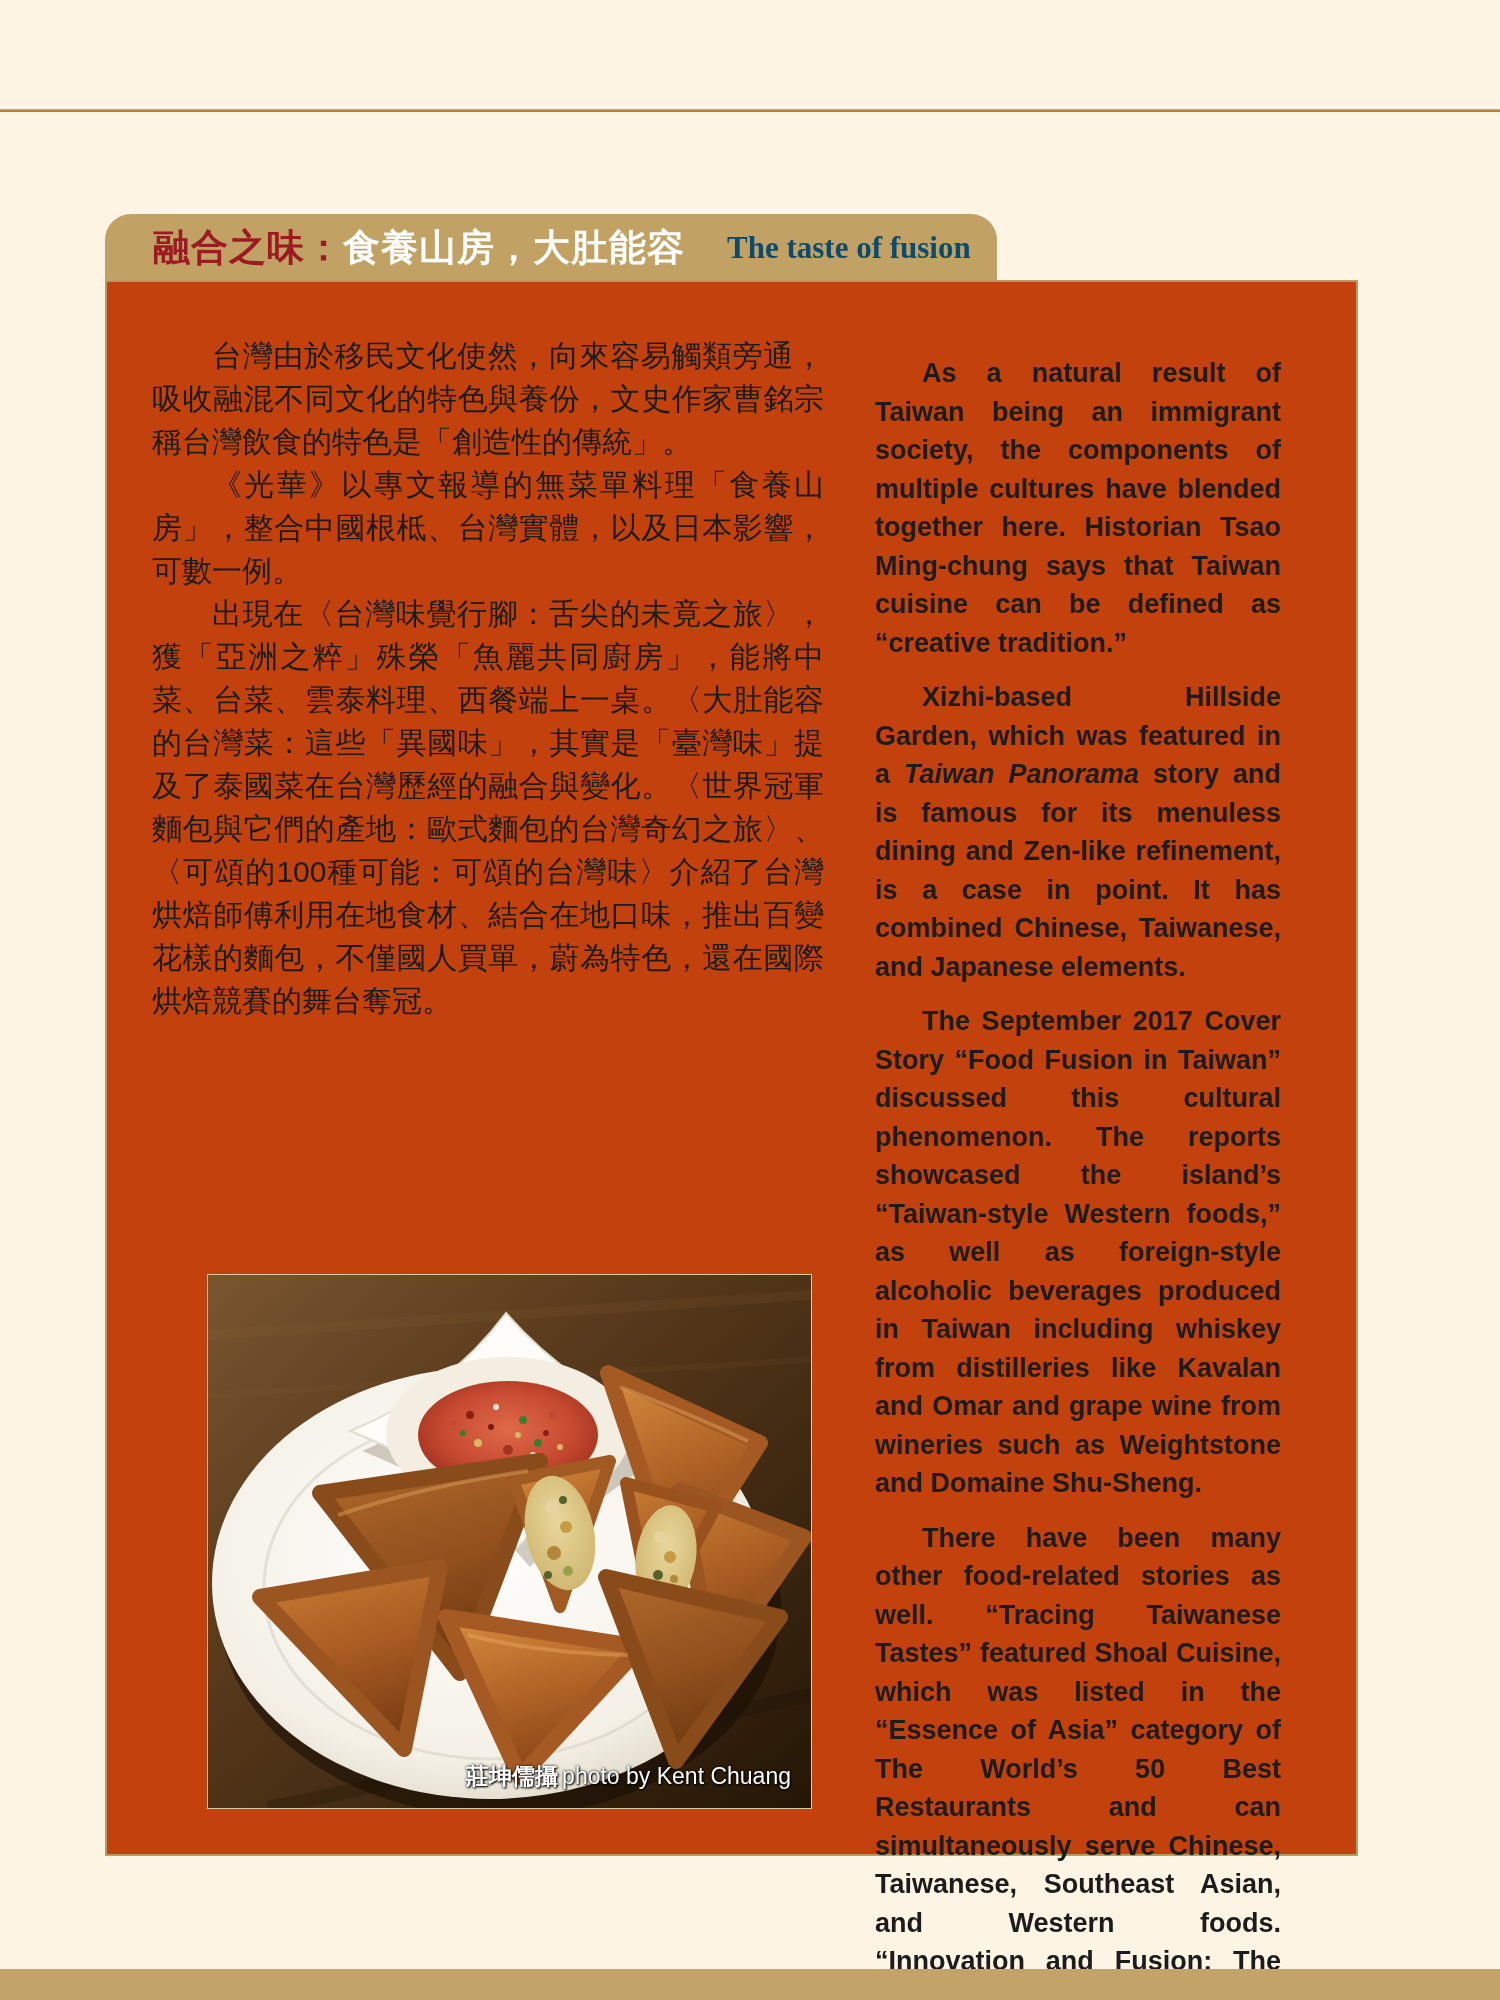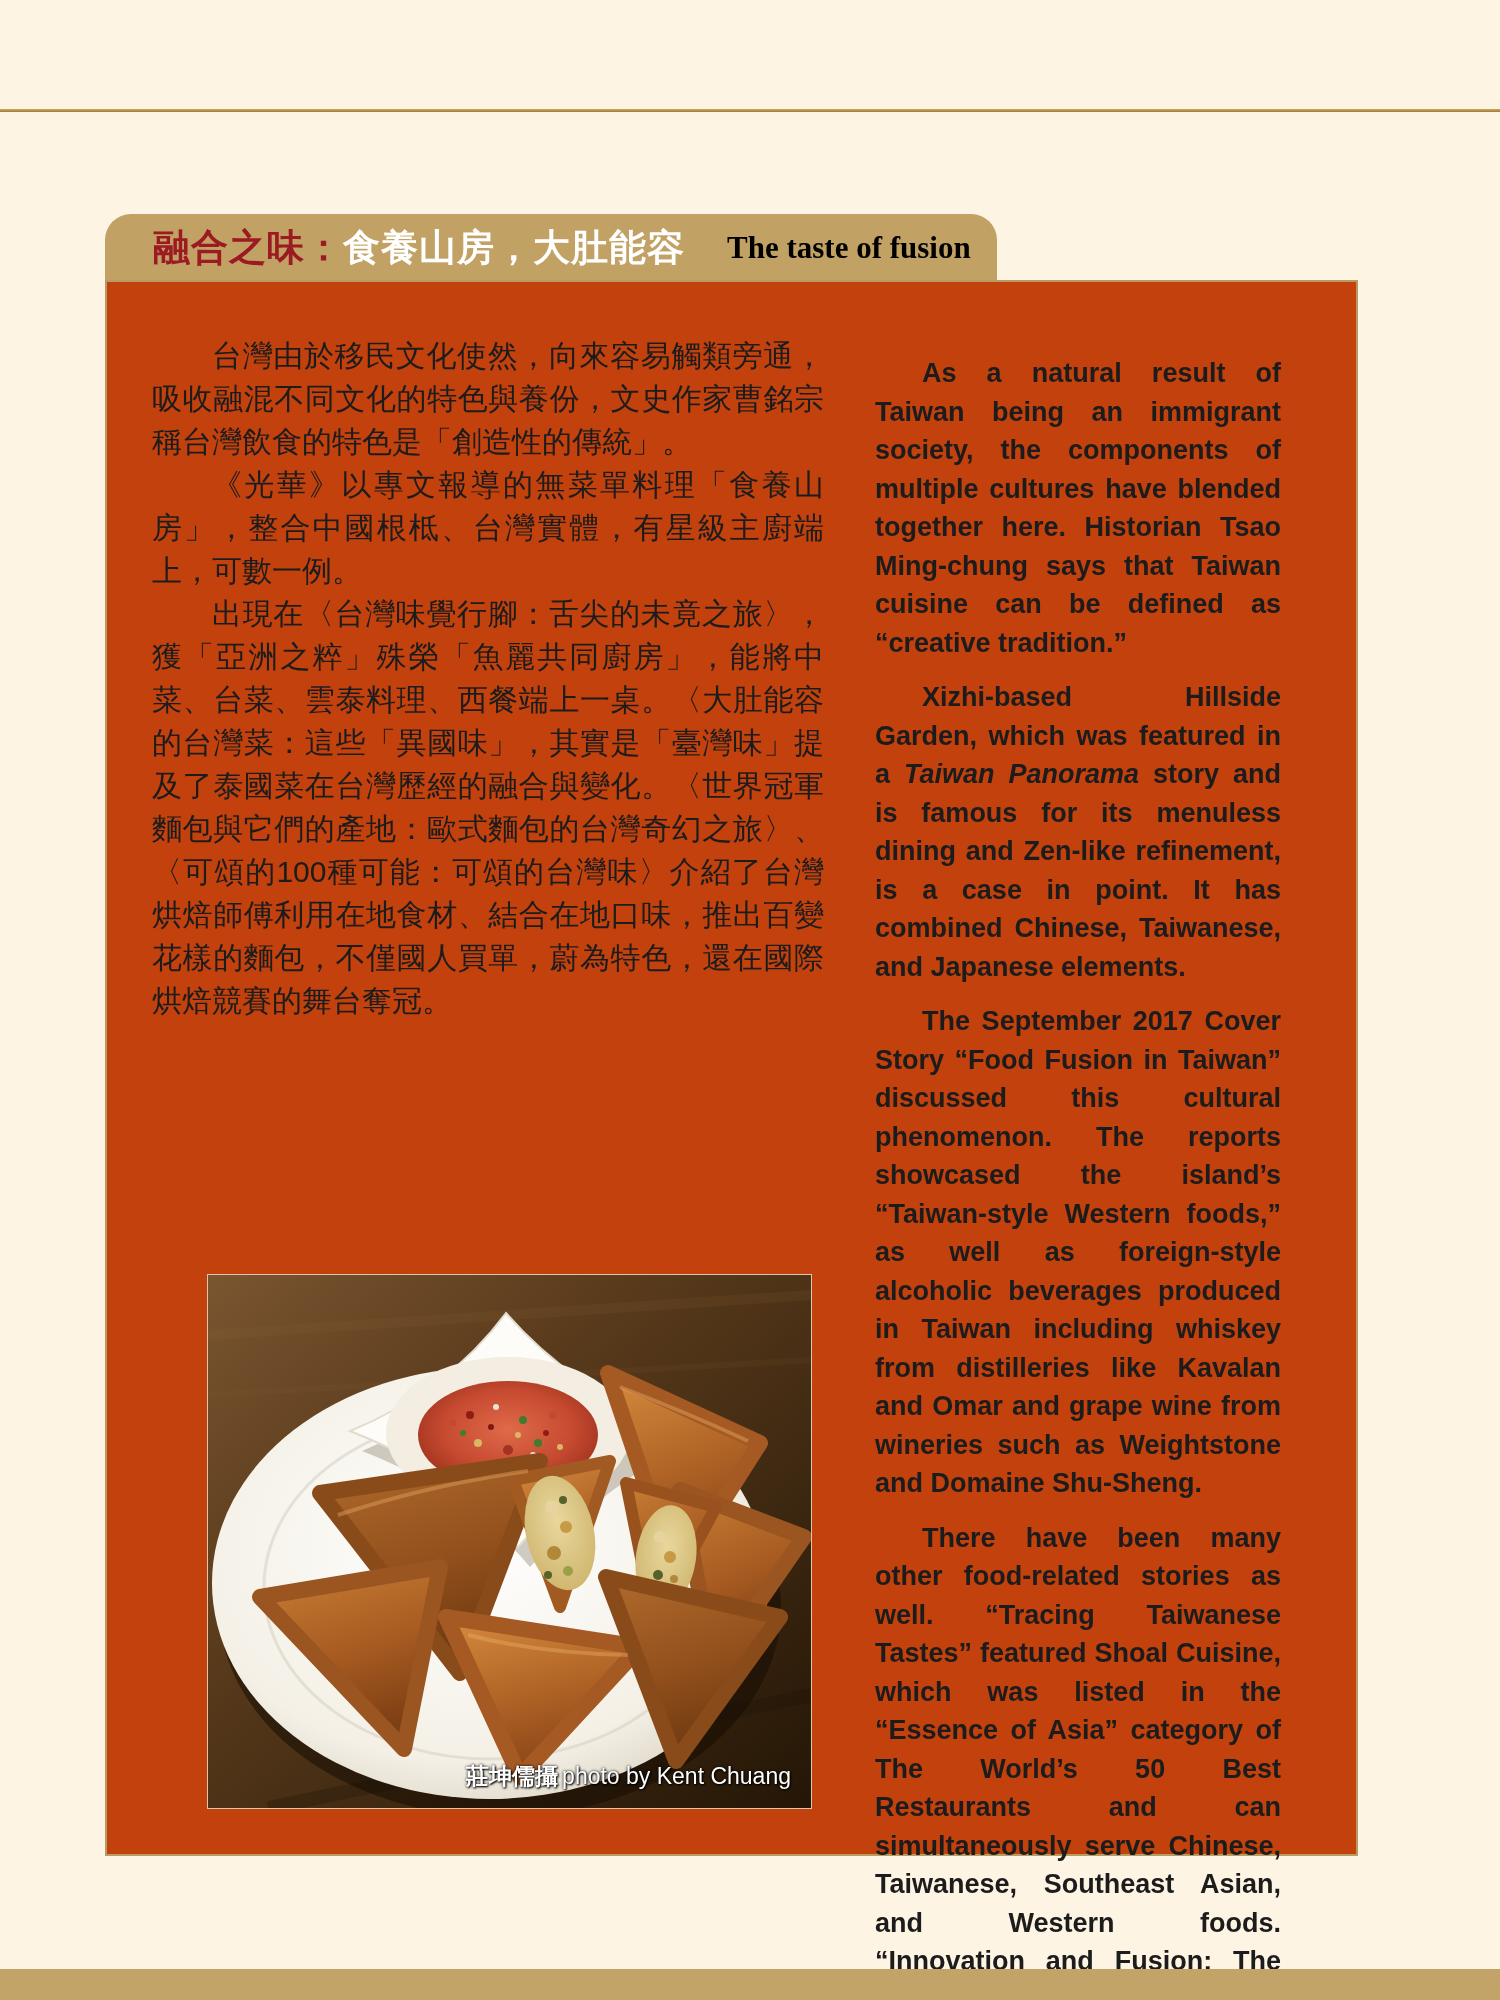--- a/index.html
+++ b/index.html
@@ -8,21 +8,21 @@
   .top-rule{position:absolute;left:0;top:109px;width:1500px;height:3px;
         background:linear-gradient(#cfa95e,#9d7b35);}
   .bottom-band{position:absolute;left:0;top:1969px;width:1500px;height:31px;background:#c3a468;}
   .header-band{position:absolute;left:105px;top:214px;width:892px;height:67px;
         background:#c2a264;border-radius:26px 26px 0 0;
         display:flex;align-items:center;padding-left:48px;box-sizing:border-box;}
   .header-band .zh-red{color:#9c1b23;font-size:37px;font-weight:bold;letter-spacing:1px;
         font-family:"Liberation Serif", serif;}
   .header-band .zh-white{color:#ffffff;font-size:37px;font-weight:bold;letter-spacing:1px;
         font-family:"Liberation Serif", serif;}
-  .header-band .en-title{color:#000000;font-size:31px;font-weight:bold;margin-left:42px;
+  .header-band .en-title{color:#0c4a6e;font-size:31px;font-weight:bold;margin-left:42px;
         font-family:"Liberation Serif", serif;}
   .content-box{position:absolute;left:105px;top:280px;width:1253px;height:1576px;
         background:#c2410c;border:2px solid #b79b62;box-sizing:border-box;}
   .col-zh{position:absolute;left:45px;top:52px;width:672px;
         font-size:30px;line-height:43px;color:#1c1c1c;text-align:justify;}
   .col-zh p{margin:0;text-indent:2em;}
   .col-en{position:absolute;left:752px;top:56px;width:438px;
         font-size:27px;line-height:38.5px;color:#1c1c1c;text-align:justify;}
   .col-en p{margin:16px;text-indent:47px;font-weight:bold;}
   .col-en i{font-style:italic;}
@@ -43,21 +43,21 @@
   <div class="header-band">
     <span class="zh-red">融合之味：</span>
     <span class="zh-white">食養山房，大肚能容</span>
     <span class="en-title">The taste of fusion</span>
   </div>
 
   <div class="content-box">
 
     <div class="col-zh">
         <p>台灣由於移民文化使然，向來容易觸類旁通，吸收融混不同文化的特色與養份，文史作家曹銘宗稱台灣飲食的特色是「創造性的傳統」。</p>
-        <p>《光華》以專文報導的無菜單料理「食養山房」，整合中國根柢、台灣實體，有星級主廚端上，可數一例。</p>
+        <p>《光華》以專文報導的無菜單料理「食養山房」，整合中國根柢、台灣實體，以及日本影響，可數一例。</p>
         <p>出現在〈台灣味覺行腳：舌尖的未竟之旅〉，獲「亞洲之粹」殊榮「魚麗共同廚房」，能將中菜、台菜、雲泰料理、西餐端上一桌。〈大肚能容的台灣菜：這些「異國味」，其實是「臺灣味」提及了泰國菜在台灣歷經的融合與變化。〈世界冠軍麵包與它們的產地：歐式麵包的台灣奇幻之旅〉、〈可頌的100種可能：可頌的台灣味〉介紹了台灣烘焙師傅利用在地食材、結合在地口味，推出百變花樣的麵包，不僅國人買單，蔚為特色，還在國際烘焙競賽的舞台奪冠。</p>
       </div>
 
     <div class="col-en">
         <p><span>As a natural result of Taiwan being an immigrant society, the components of multiple cultures have blended together here. Historian Tsao Ming-chung says that Taiwan cuisine can be defined as “creative tradition.”</span></p>
         <p><span>Xizhi-based Hillside Garden, which was featured in a </span><i>Taiwan Panorama</i><span> story and is famous for its menuless dining and Zen-like refinement, is a case in point. It has combined Chinese, Taiwanese, and Japanese elements.</span></p>
         <p><span>The September 2017 Cover Story “Food Fusion in Taiwan” discussed this cultural phenomenon. The reports showcased the island’s “Taiwan-style Western foods,” as well as foreign-style alcoholic beverages produced in Taiwan including whiskey from distilleries like Kavalan and Omar and grape wine from wineries such as Weightstone and Domaine Shu-Sheng.</span></p>
         <p><span>There have been many other food-related stories as well. “Tracing Taiwanese Tastes” featured Shoal Cuisine, which was listed in the “Essence of Asia” category of The World’s 50 Best Restaurants and can simultaneously serve Chinese, Taiwanese, Southeast Asian, and Western foods. “Innovation and Fusion: The ‘Exotics’ of Taiwanese Cuisine” followed Thai food’s localization in Taiwan. “Raising Champions: The Taiwan Tale of European Bread” and “Infinite Variety: Taiwanese Croissants” spotlighted bakers using local ingredients to craft award-winning breads with a distinctly Taiwanese character.</span></p>
       </div>
 

